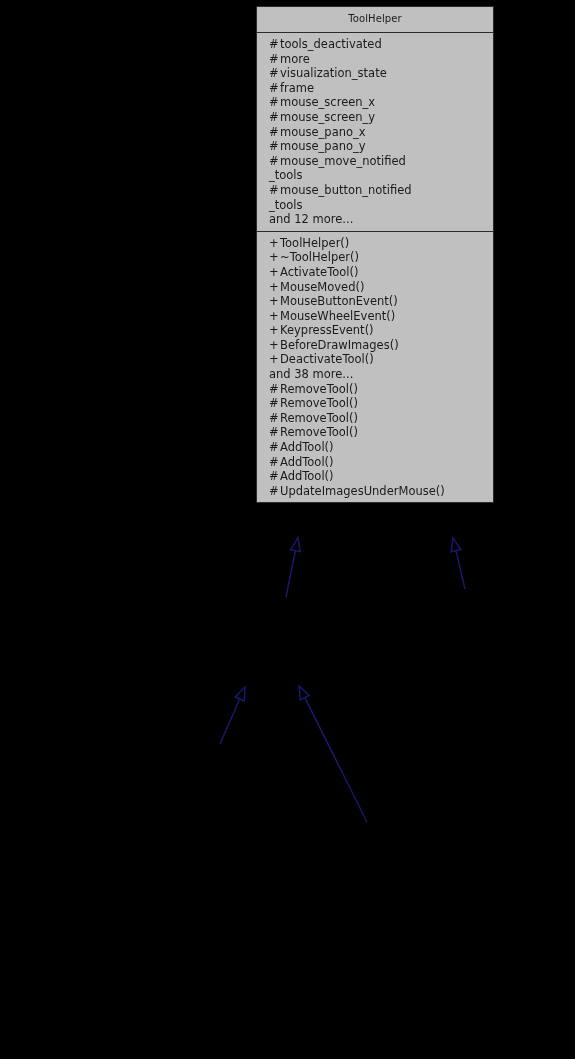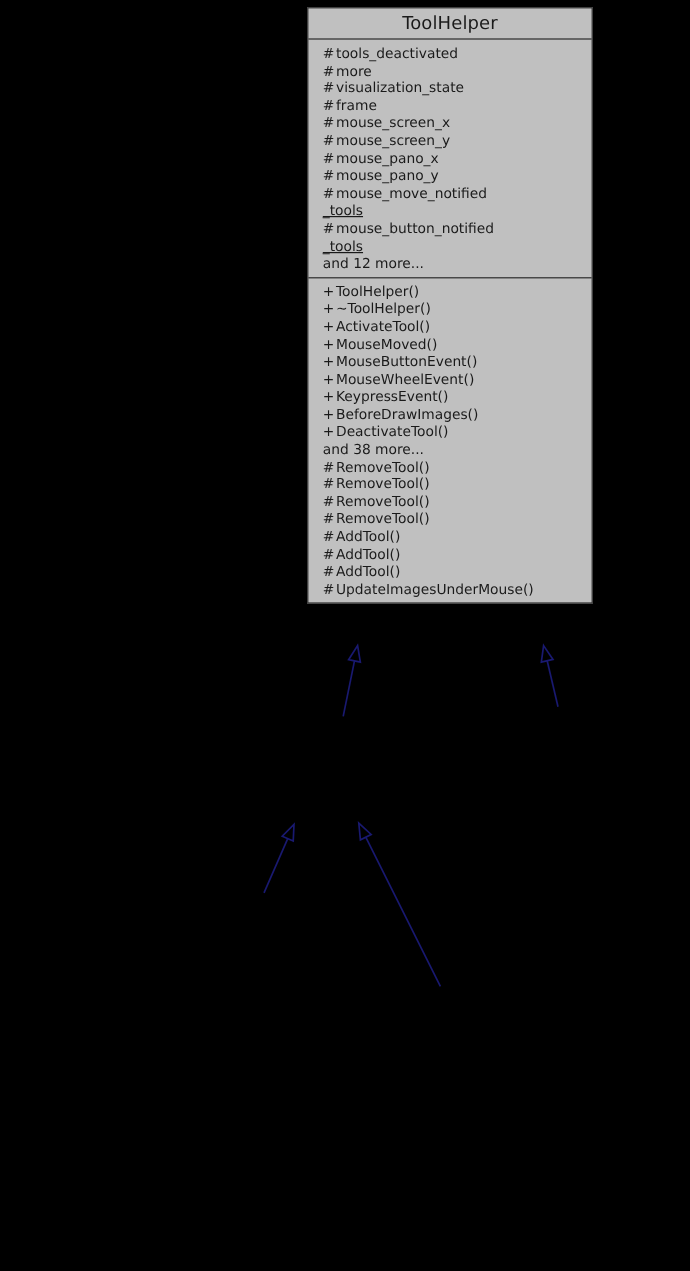--- a/index.html
+++ b/index.html
@@ -31,21 +31,21 @@
     top: 6px;
     width: 238px;
     box-sizing: border-box;
     background: #c0c0c0;
     border: 1px solid #2b2b2b;
     color: #1a1a1a;
   }
 
   .uml-title {
     text-align: center;
-    font-size: 15px;
+    font-size: 10px;
     line-height: 14px;
     padding: 5px 4px 6px 4px;
     border-bottom: 1px solid #2b2b2b;
     white-space: nowrap;
     letter-spacing: 0.1px;
   }
 
   .uml-compartment {
     padding: 4px 0 4px 0;
   }
@@ -62,21 +62,20 @@
     text-indent: -0px;
   }
   .uml-row .vis {
     display: inline-block;
     width: 11px;
   }
 
   
   .uml-row.wrap-cont {
     padding-left: 12px;
-    text-decoration: underline;
   }
 
   
   #arrow-layer {
     position: absolute;
     left: 0;
     top: 0;
     width: 575px;
     height: 1059px;
     pointer-events: none;

